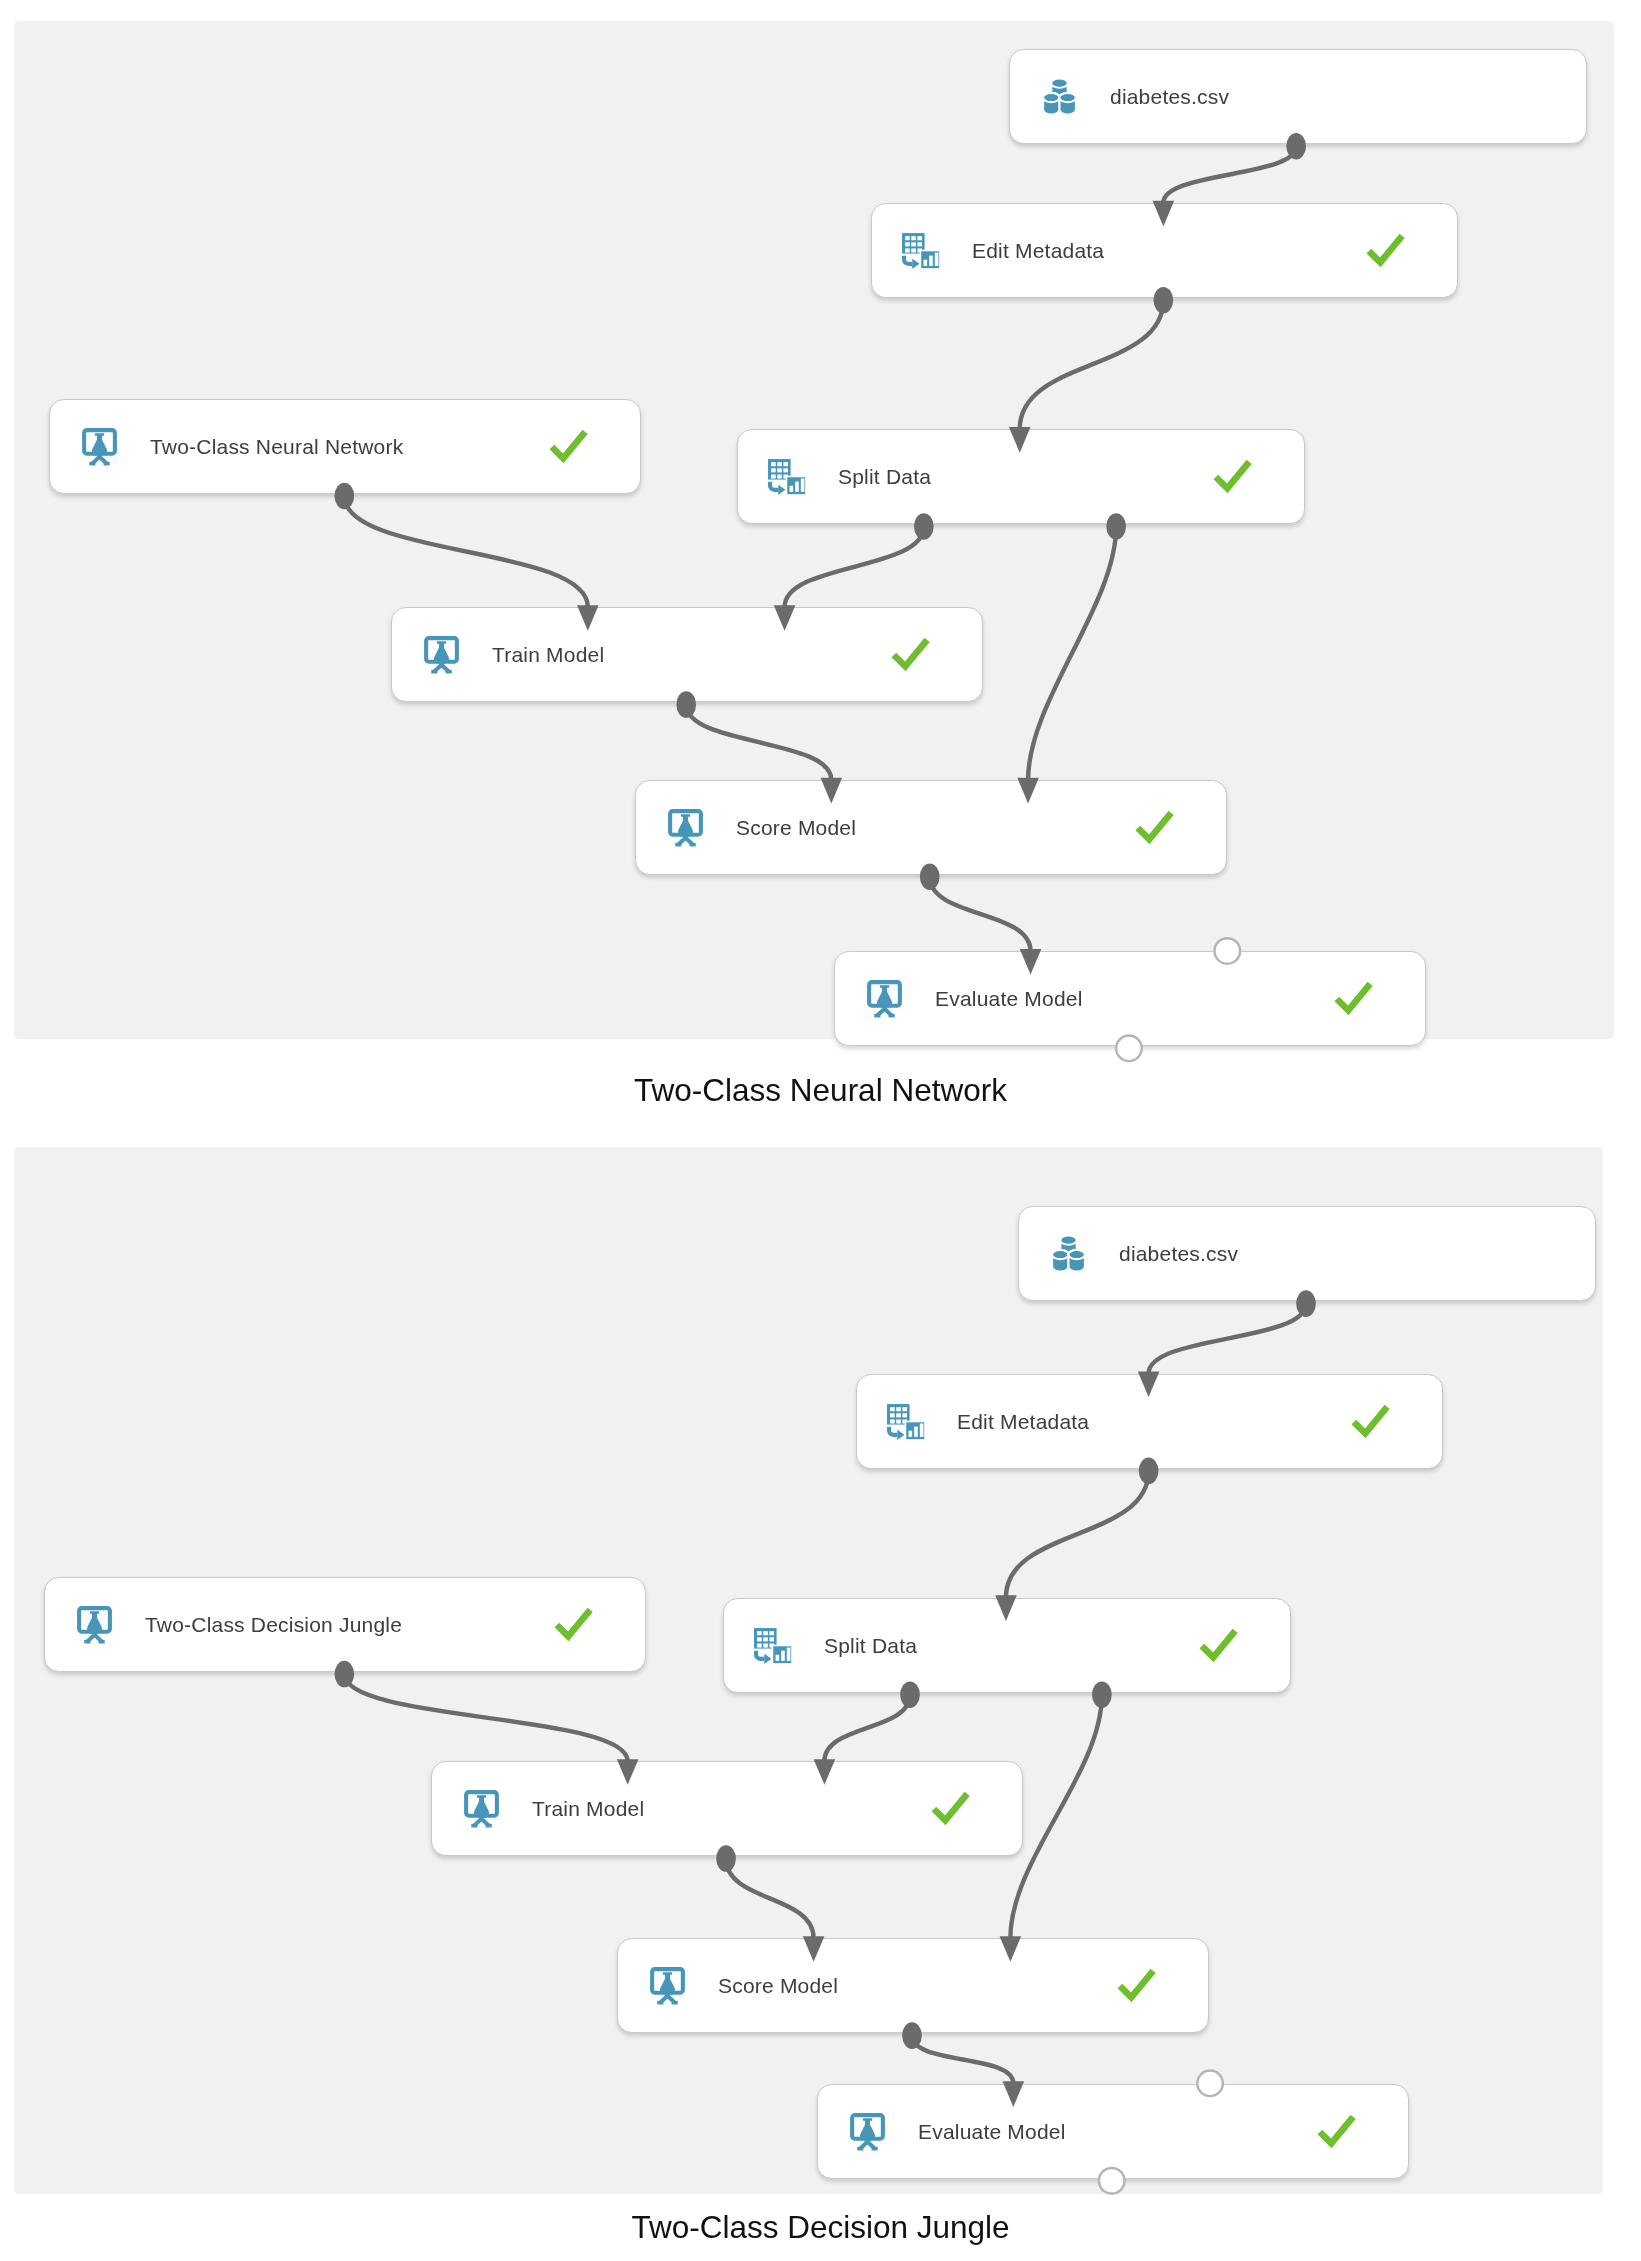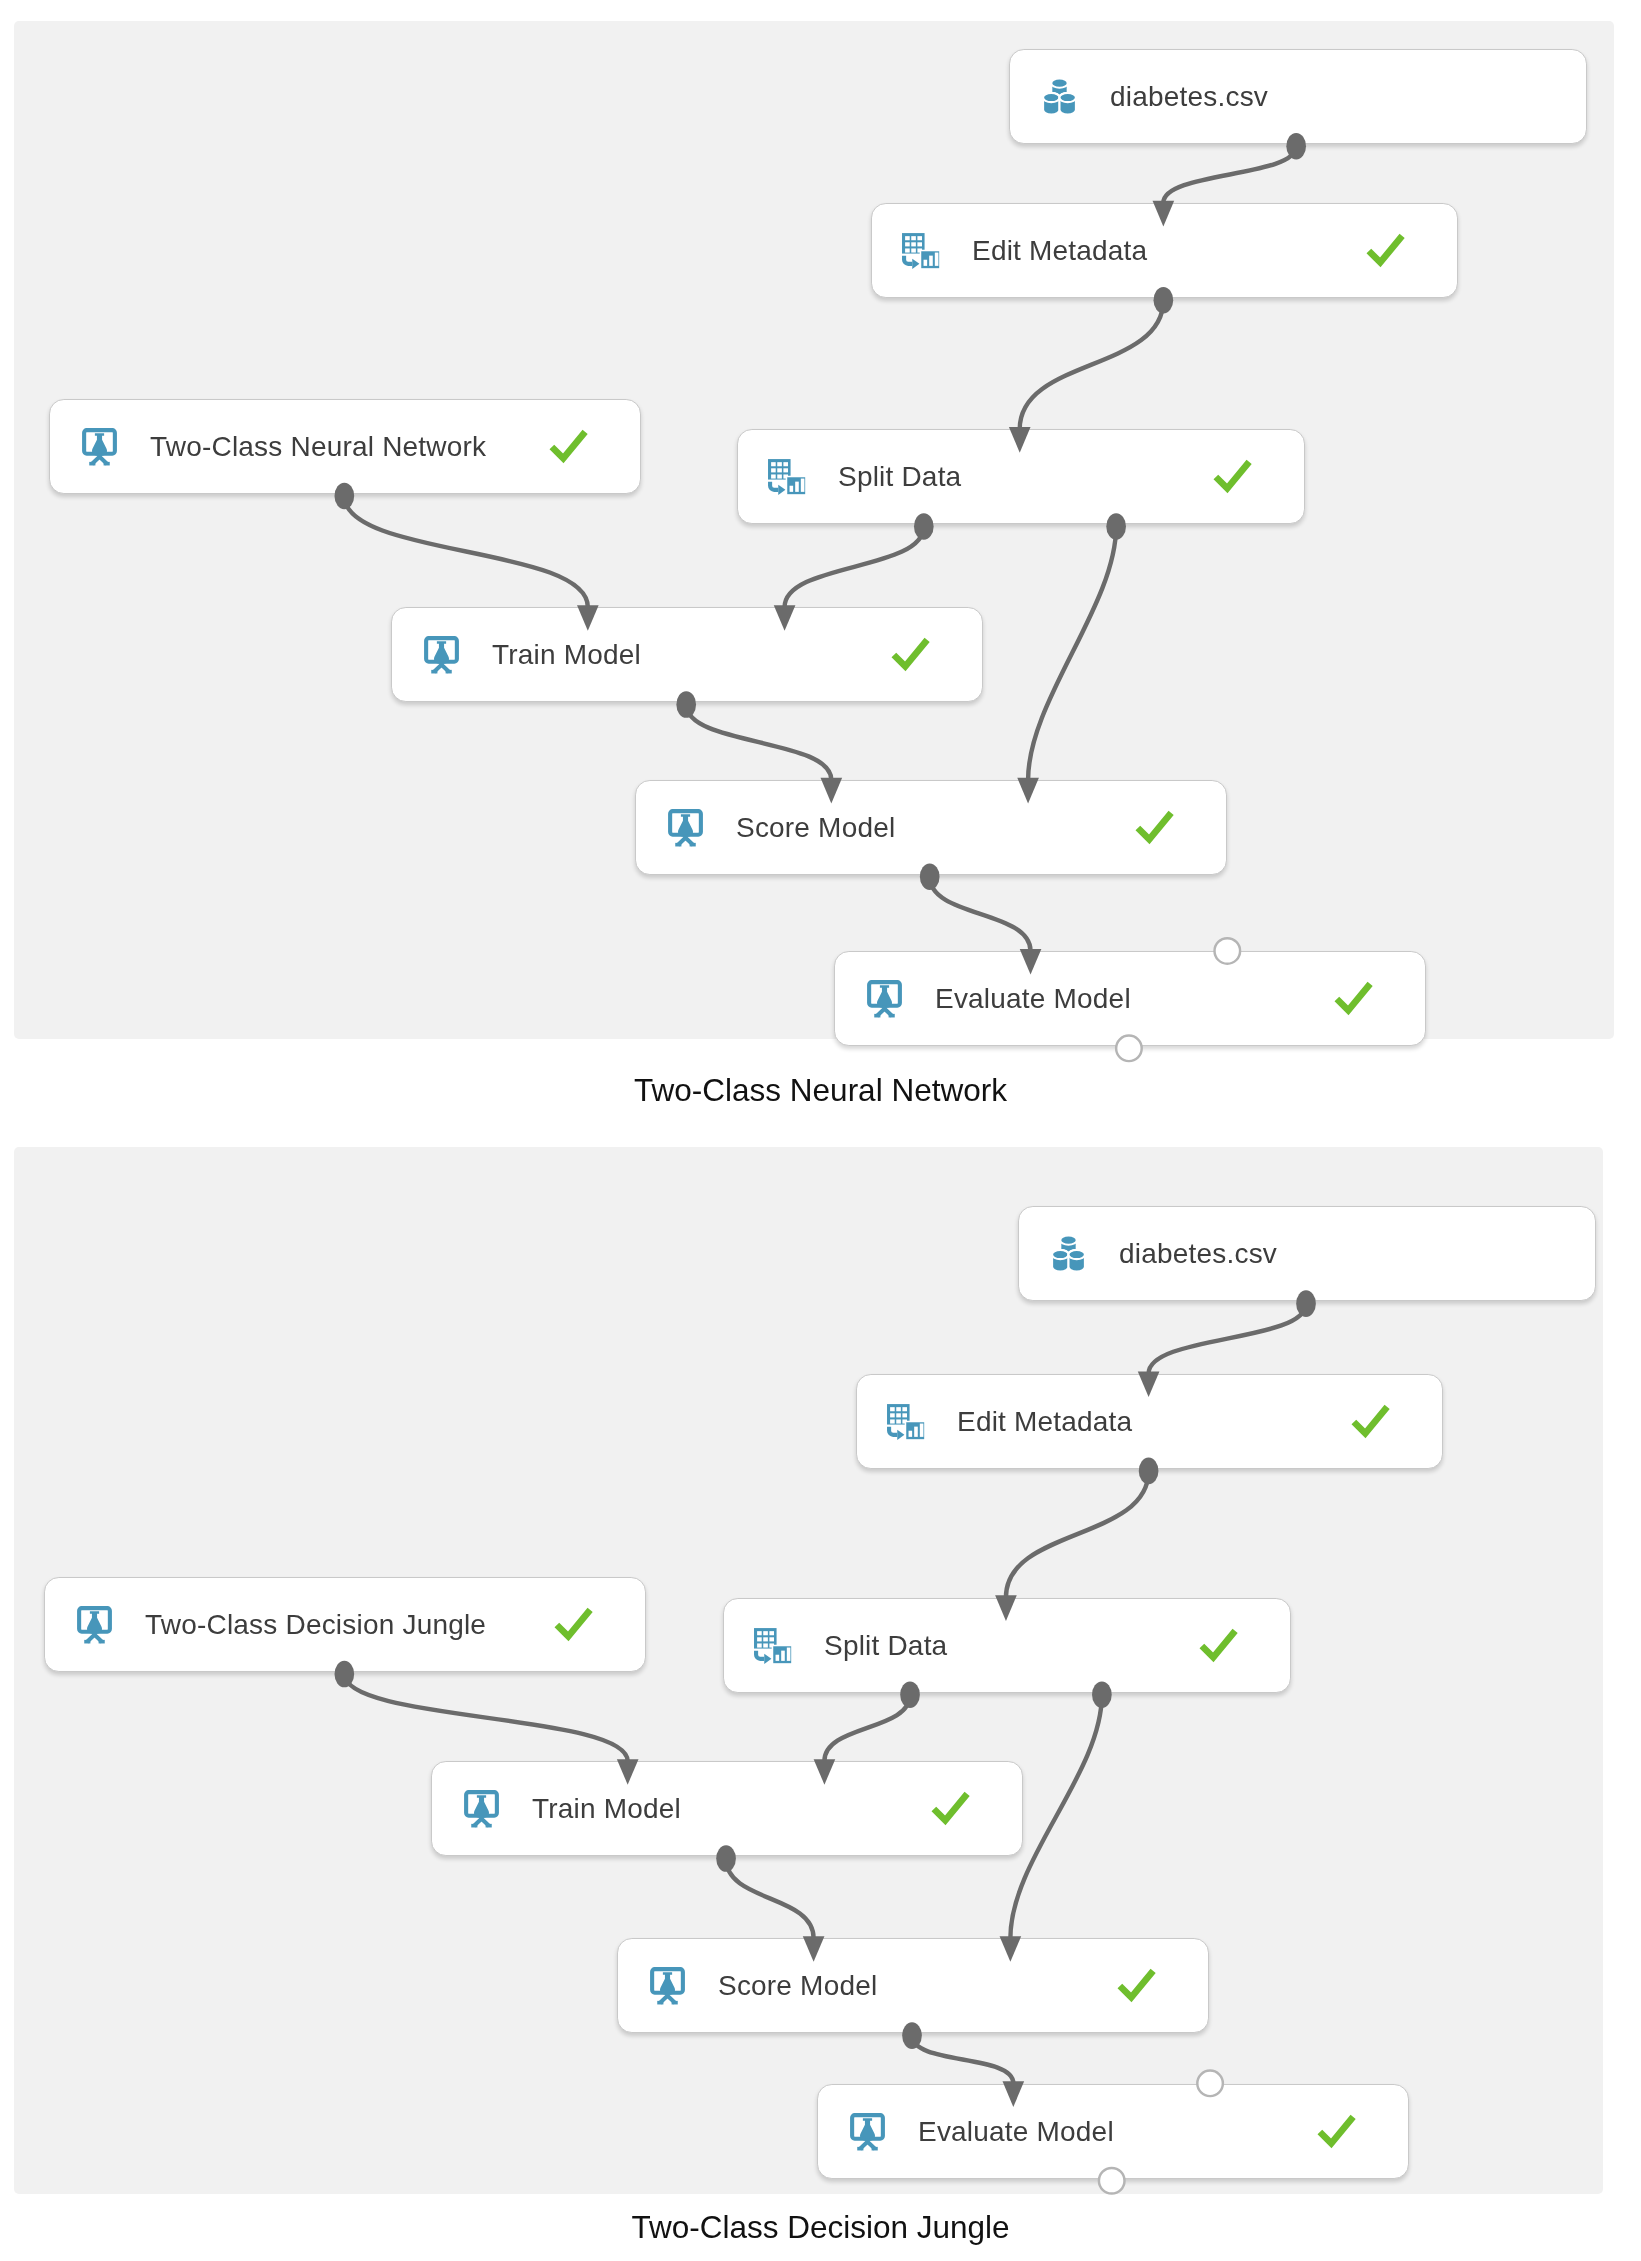--- a/index.html
+++ b/index.html
@@ -3,21 +3,21 @@
 <meta charset="utf-8">
 <style>
   html,body{margin:0;padding:0;background:#ffffff;}
   body{width:1641px;height:2261px;position:relative;overflow:hidden;
        font-family:"Liberation Sans", sans-serif;}
   .panel{position:absolute;border-radius:4.9px;}
   .node{position:absolute;background:#ffffff;border:1.5px solid #c9c9c9;border-radius:14.8px;
         box-shadow:0 3px 4.4px rgba(0,0,0,0.16);display:flex;align-items:center;z-index:10;}
   .node .icon{width:41px;height:41px;margin-left:28.5px;flex:0 0 auto;display:block;}
   .node .icon svg{width:41px;height:41px;display:block;}
-  .node .label{margin-left:30.5px;font-size:28px;color:#3d3d3d;white-space:nowrap;
+  .node .label{margin-left:30.5px;font-size:21px;color:#3d3d3d;white-space:nowrap;
                letter-spacing:0.2px;}
   .node .check{position:absolute;right:49px;top:50%;transform:translateY(-50%);
                width:45px;height:38px;}
   .node .check svg{width:45px;height:38px;display:block;}
   .caption{position:absolute;left:0;width:100%;text-align:center;font-size:31.5px;
            color:#111111;z-index:5;}
   #edge-layer{position:absolute;left:0;top:0;width:1641px;height:2261px;z-index:30;
               pointer-events:none;}
 </style>
 </head>

